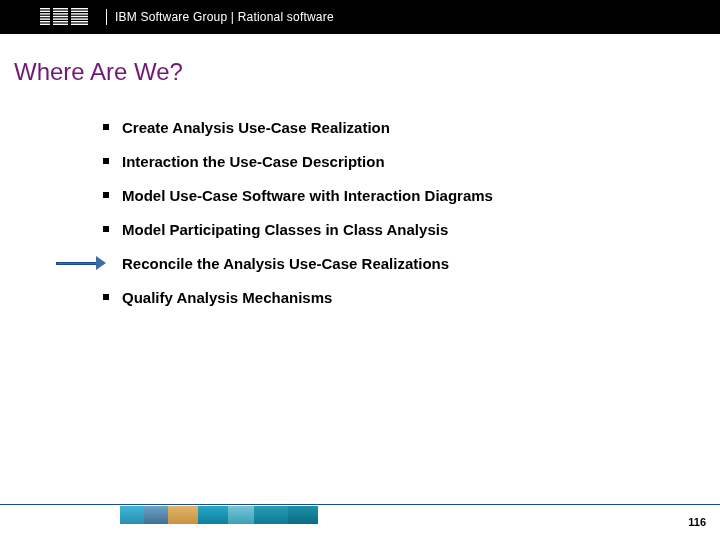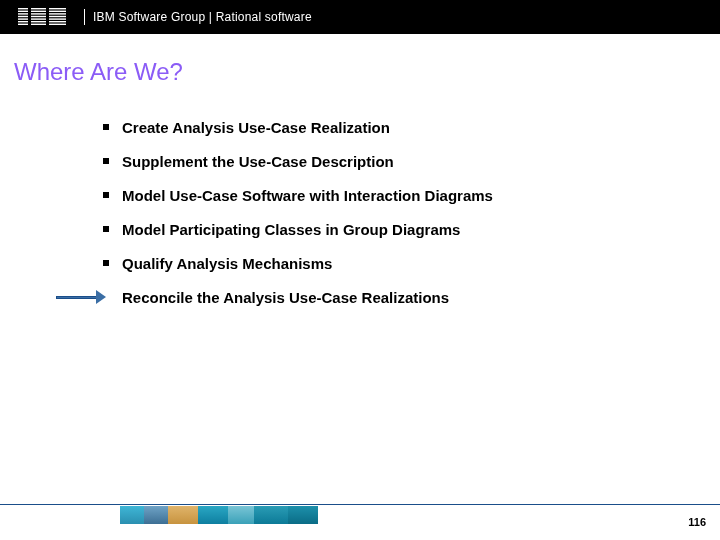--- a/index.html
+++ b/index.html
@@ -1,27 +1,27 @@
 <!DOCTYPE html>
 <html><head>
 <meta charset="utf-8">
 <style>
   * { margin: 0; padding: 0; box-sizing: border-box; }
   html, body { width: 720px; height: 540px; font-family: Arial, Helvetica, sans-serif; background: #fff; overflow: hidden; }
   .slide { position: relative; width: 720px; height: 540px; background: #fff; }
 
   
-  .header { position: absolute; top: 0; left: 0; right: 0; height: 34px; background: #000; display: flex; align-items: center; }
+  .header { position: absolute; top: 0; left: 0; right: 0; height: 34px; background: #000; display: flex; align-items: center; padding-left: 22px; }
   .logo { display: flex; align-items: center; margin-left: 18px; margin-right: 10px; }
   .logo svg { display: block; }
   .header-divider { width: 1px; height: 16px; background: #fff; margin: 0 8px; }
   .header-text { color: #fff; font-size: 12px; letter-spacing: 0.2px; }
 
   
-  .title { position: absolute; top: 58px; left: 14px; font-size: 24px; font-weight: 400; color: #8b5cf6; }
+  .title { position: absolute; top: 58px; left: 14px; font-size: 24px; font-weight: 400; color: #701a75; }
 
   
   .list { position: absolute; top: 110px; left: 96px; right: 40px; }
   .row { display: flex; align-items: center; height: 34px; }
   .marker { width: 20px; display: flex; justify-content: center; }
   .sqbullet { width: 6px; height: 6px; background: #000; }
   .arrow { position: absolute; left: -40px; width: 50px; height: 14px; display: flex; align-items: center; }
   .arrow-shaft { flex: 1; height: 3px; background: #3b6ea5; border: 1px solid #1a4e8a; }
   .arrow-head { width: 0; height: 0; border-top: 7px solid transparent; border-bottom: 7px solid transparent; border-left: 10px solid #3b6ea5; margin-left: -1px; }
   .item-text { font-size: 15px; font-weight: 700; color: #000; margin-left: 6px; white-space: nowrap; }
@@ -73,49 +73,49 @@
     <div class="row">
       <span class="marker">
           <span class="sqbullet"></span>
         </span>
       <span class="item-text">Create Analysis Use-Case Realization</span>
     </div>
     <div class="row">
       <span class="marker">
           <span class="sqbullet"></span>
         </span>
-      <span class="item-text">Supplement the Use-Case Description</span>
+      <span class="item-text">Interaction the Use-Case Description</span>
     </div>
     <div class="row">
       <span class="marker">
           <span class="sqbullet"></span>
         </span>
       <span class="item-text">Model Use-Case Software with Interaction Diagrams</span>
     </div>
     <div class="row">
       <span class="marker">
           <span class="sqbullet"></span>
         </span>
-      <span class="item-text">Model Participating Classes in Group Diagrams</span>
-    </div>
-    <div class="row">
-      <span class="marker">
-          <span class="sqbullet"></span>
-        </span>
-      <span class="item-text">Qualify Analysis Mechanisms</span>
+      <span class="item-text">Model Participating Classes in Class Analysis</span>
     </div>
     <div class="row" style="position:relative;">
       <span class="arrow">
         <span class="arrow-shaft"></span>
           <span class="arrow-head"></span>
       </span>
       <span class="marker" style="visibility:hidden;">
           <span class="sqbullet"></span>
         </span>
       <span class="item-text">Reconcile the Analysis Use-Case Realizations</span>
+    </div>
+    <div class="row">
+      <span class="marker">
+          <span class="sqbullet"></span>
+        </span>
+      <span class="item-text">Qualify Analysis Mechanisms</span>
     </div>
   </div>
 
   <div class="footer">
     <div class="footer-rule"></div>
     <div class="footer-strip">
       <div class="chip a"></div>
         <div class="chip b"></div>
         <div class="chip c"></div>
       <div class="chip d"></div>

